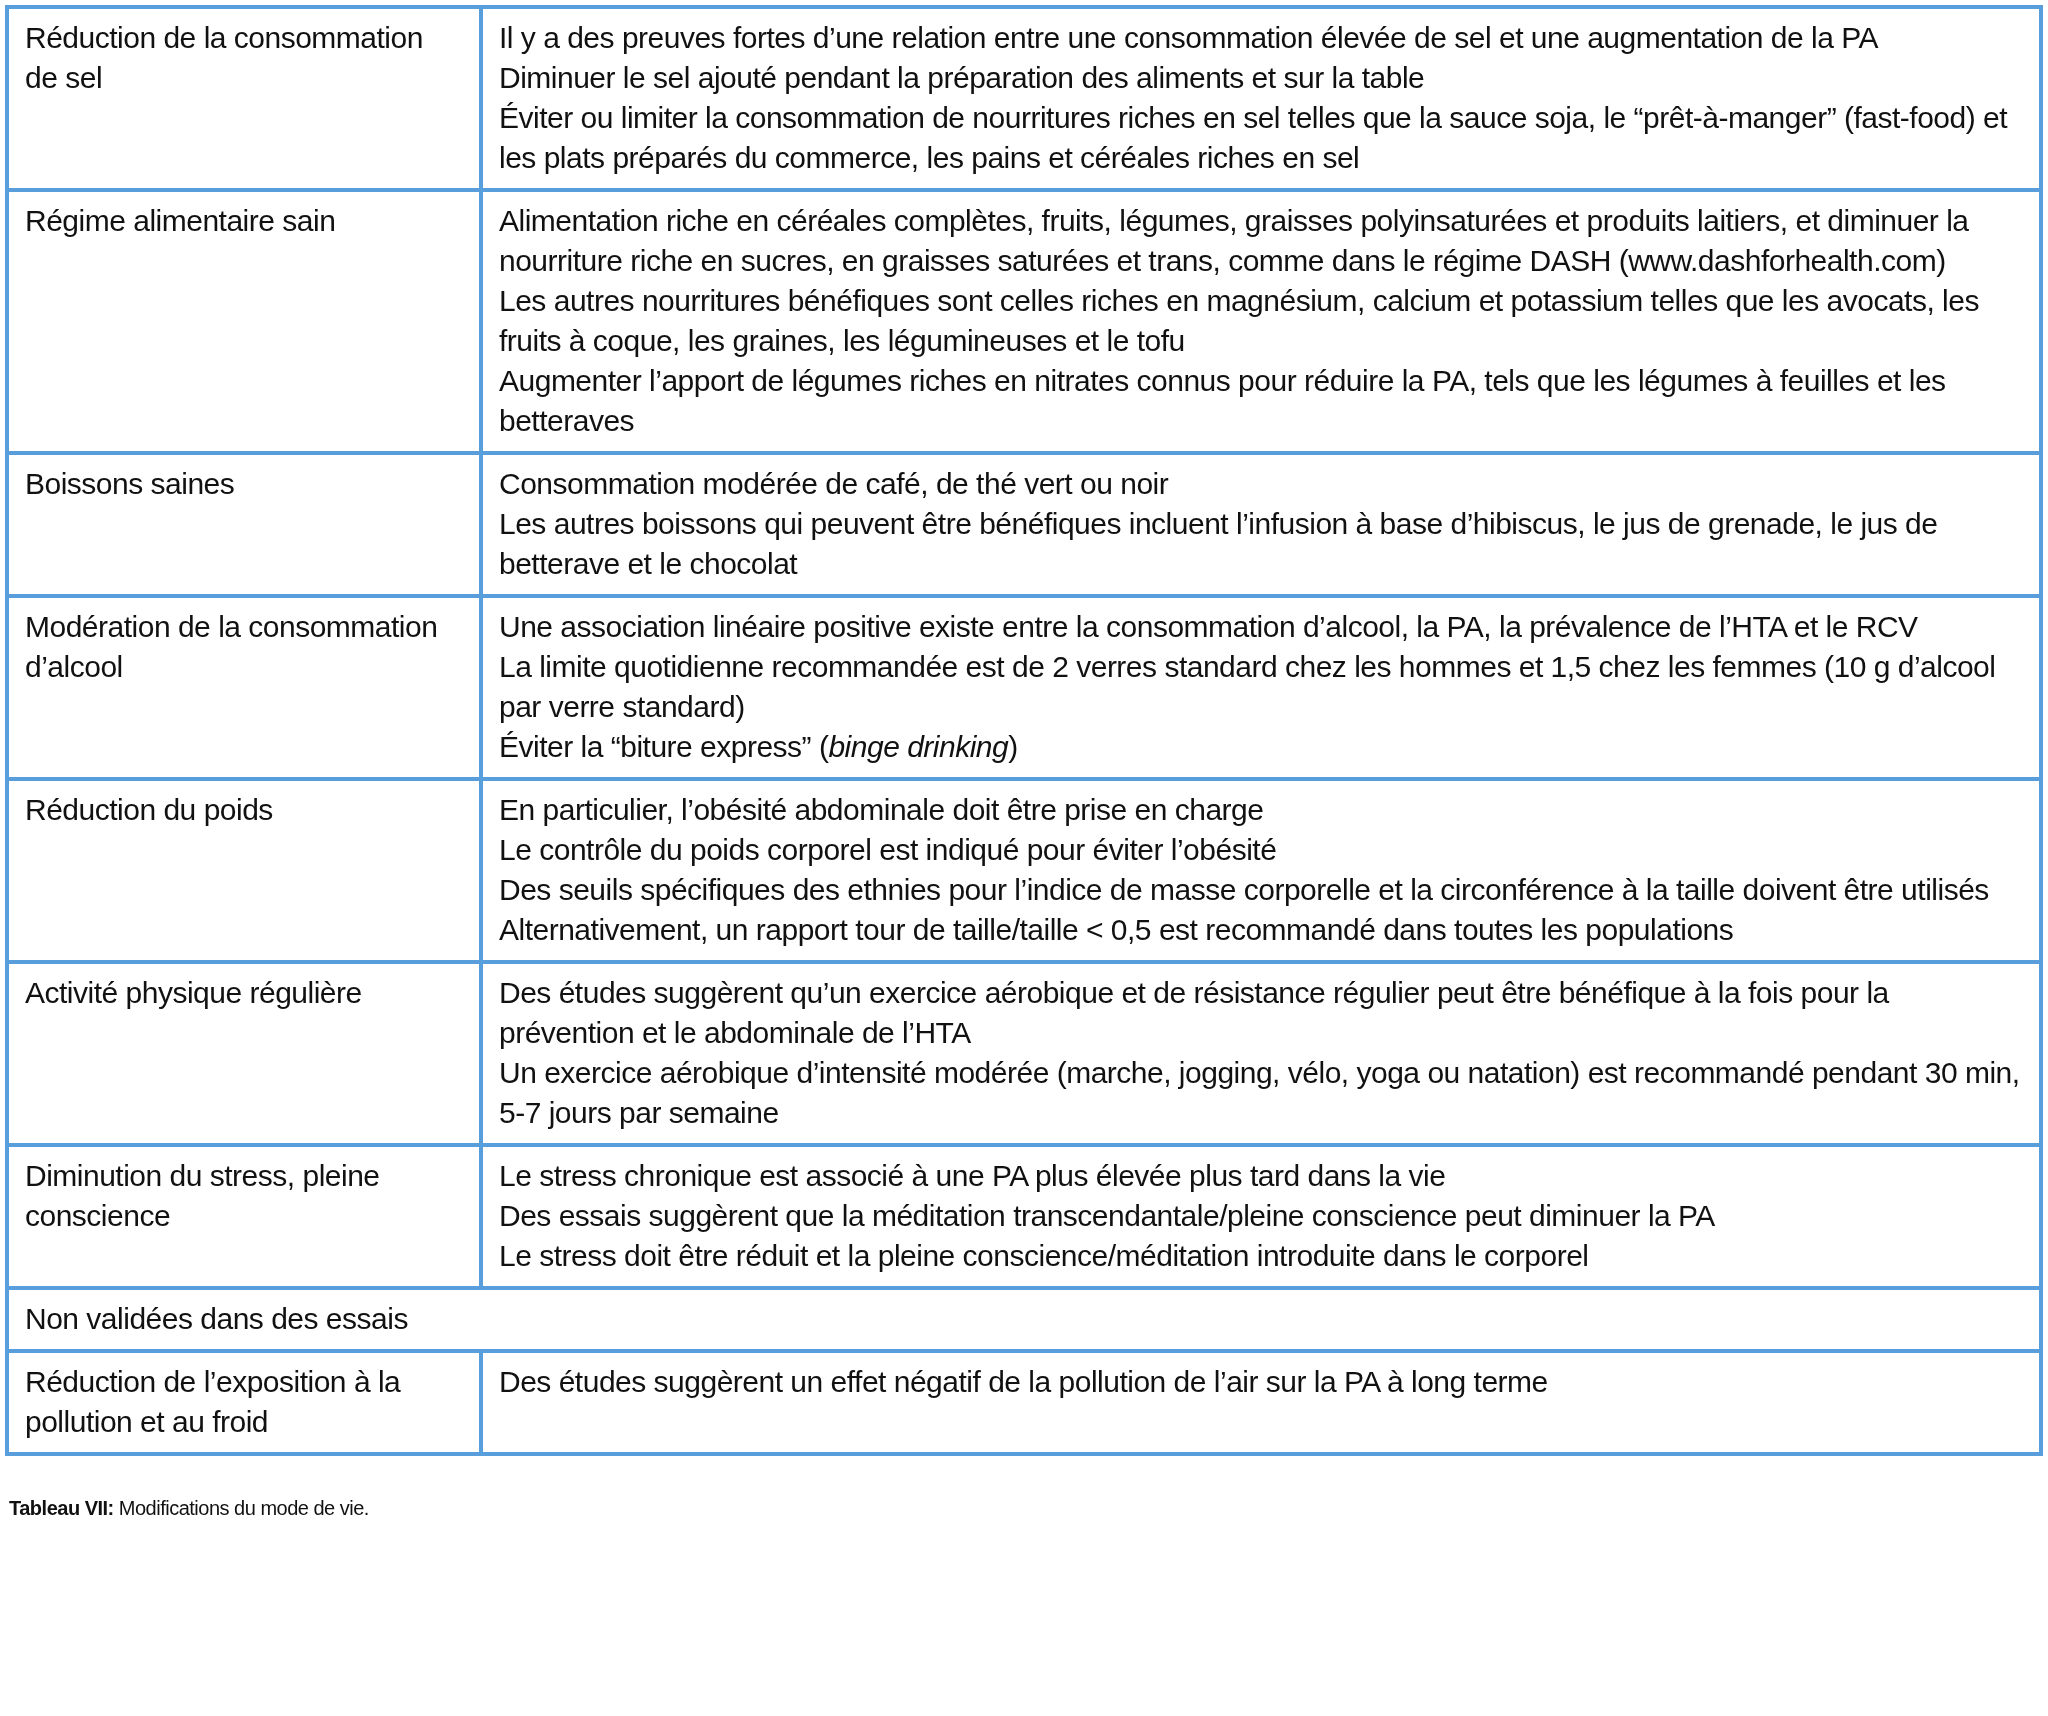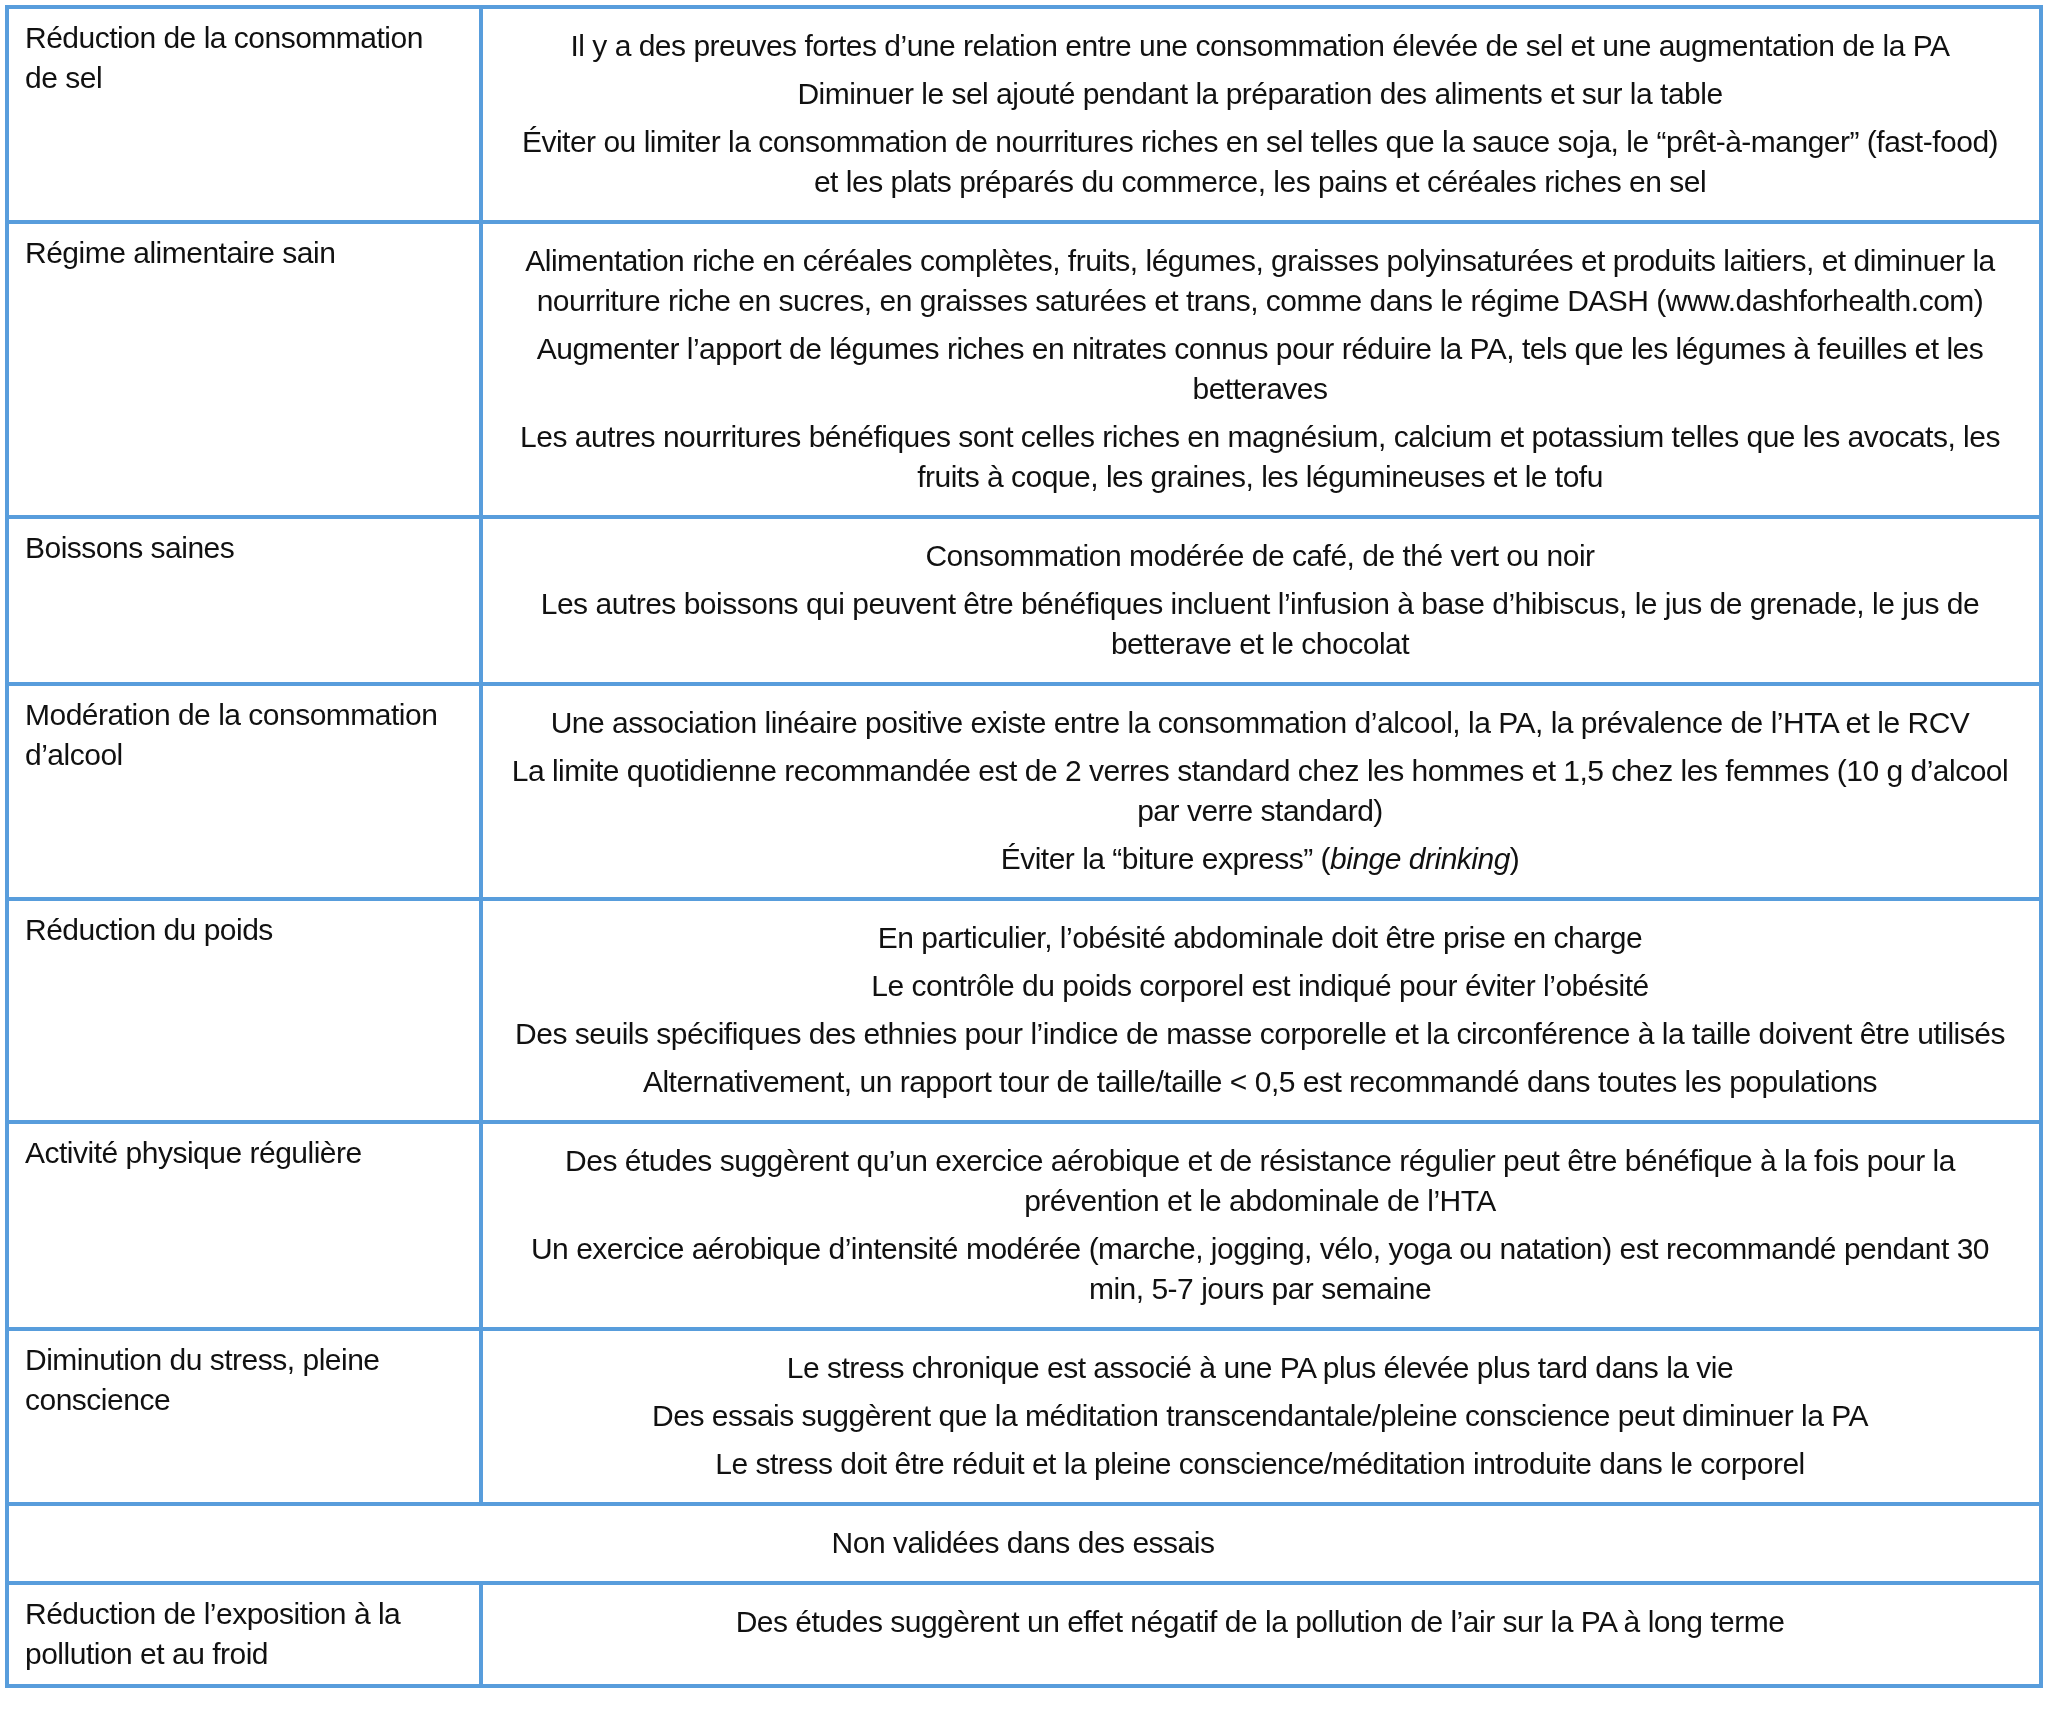--- a/index.html
+++ b/index.html
@@ -32,21 +32,21 @@
     line-height: 40px;
     letter-spacing: -0.5px;
     padding: 9px 18px 10px 16px;
   }
   .cat {
     flex: 0 0 474px;
     width: 474px;
     border-right: 4px solid #589DDC;
   }
   .det { flex: 1 1 auto; }
-  .detail-line { margin: 8px; text-align: center; }
+  .detail-line { margin: 0; }
   .caption {
     margin-top: 32px;
     padding-left: 4px;
     font-size: 20px;
     line-height: 40px;
     letter-spacing: -0.5px;
   }
   .caption-label { font-weight: bold; }
 </style>
 </head>
@@ -59,22 +59,22 @@
         <div class="cell det">
           <div class="detail-line"><span>Il y a des preuves fortes d’une relation entre une consommation élevée de sel et une augmentation de la PA</span></div>
           <div class="detail-line"><span>Diminuer le sel ajouté pendant la préparation des aliments et sur la table</span></div>
           <div class="detail-line"><span>Éviter ou limiter la consommation de nourritures riches en sel telles que la sauce soja, le “prêt-à-manger” (fast-food) et les plats préparés du commerce, les pains et céréales riches en sel</span></div>
         </div>
       </div>
       <div class="trow">
         <div class="cell cat">Régime alimentaire sain</div>
         <div class="cell det">
           <div class="detail-line"><span>Alimentation riche en céréales complètes, fruits, légumes, graisses polyinsaturées et produits laitiers, et diminuer la nourriture riche en sucres, en graisses saturées et trans, comme dans le régime DASH (www.dashforhealth.com)</span></div>
+          <div class="detail-line"><span>Les autres nourritures bénéfiques sont celles riches en magnésium, calcium et potassium telles que les avocats, les fruits à coque, les graines, les légumineuses et le tofu</span></div>
           <div class="detail-line"><span>Augmenter l’apport de légumes riches en nitrates connus pour réduire la PA, tels que les légumes à feuilles et les betteraves</span></div>
-          <div class="detail-line"><span>Les autres nourritures bénéfiques sont celles riches en magnésium, calcium et potassium telles que les avocats, les fruits à coque, les graines, les légumineuses et le tofu</span></div>
         </div>
       </div>
       <div class="trow">
         <div class="cell cat">Boissons saines</div>
         <div class="cell det">
           <div class="detail-line"><span>Consommation modérée de café, de thé vert ou noir</span></div>
           <div class="detail-line"><span>Les autres boissons qui peuvent être bénéfiques incluent l’infusion à base d’hibiscus, le jus de grenade, le jus de betterave et le chocolat</span></div>
         </div>
       </div>
       <div class="trow">

